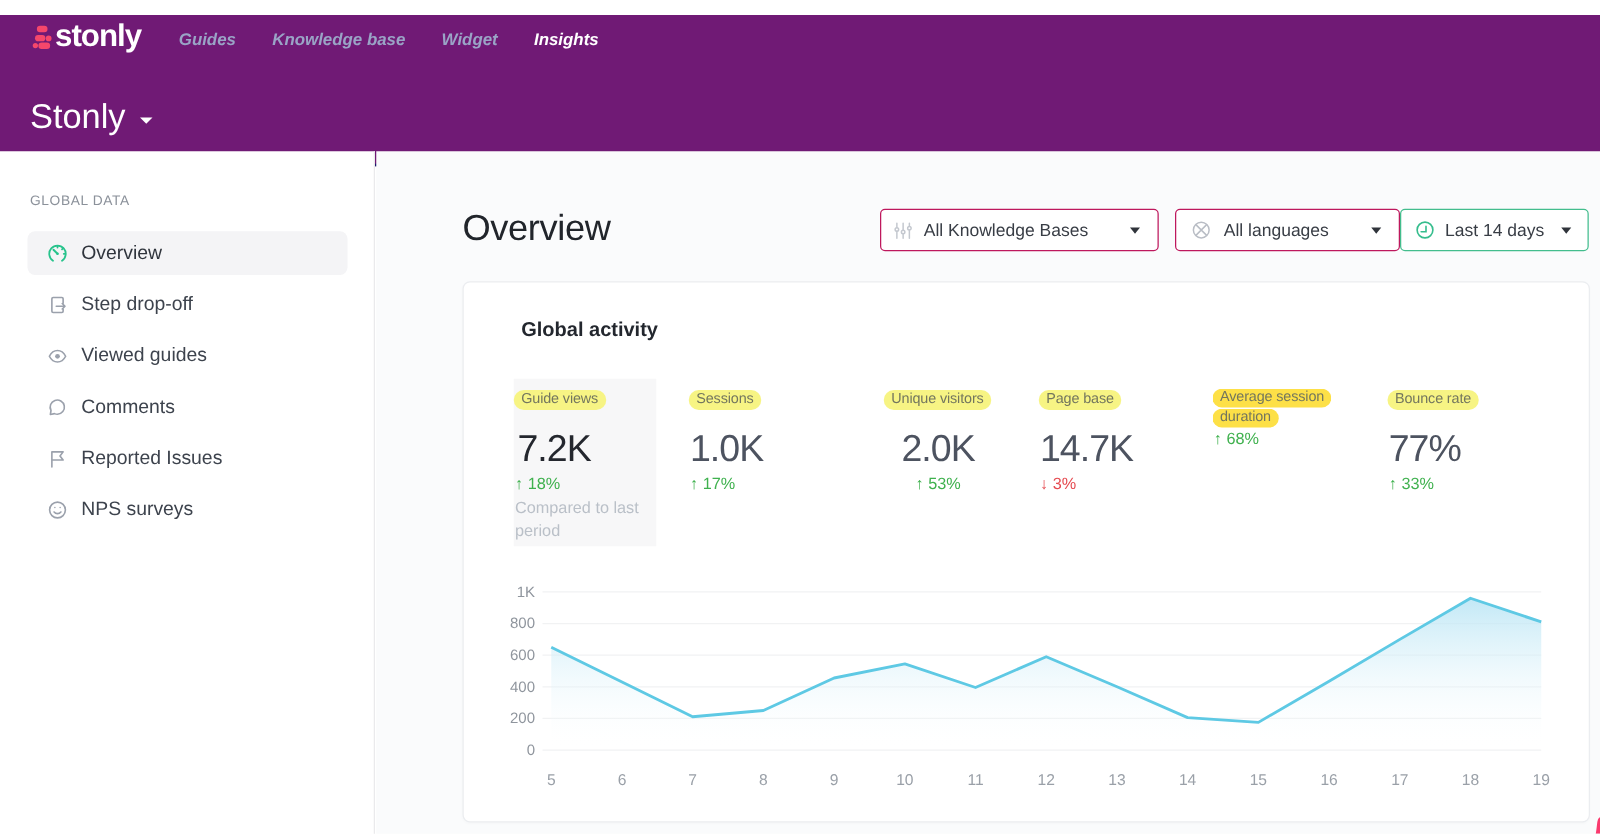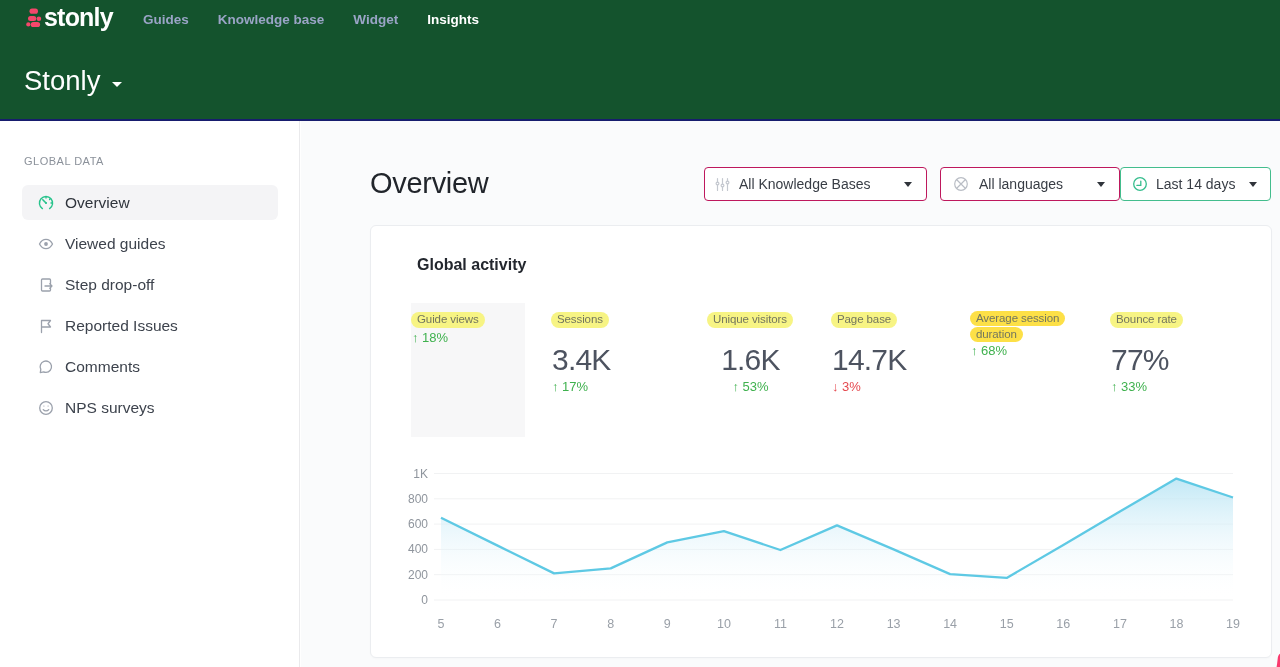--- a/index.html
+++ b/index.html
@@ -1,23 +1,23 @@
 <!DOCTYPE html>
 <html><head>
 <meta charset="utf-8">
 <style>
 * { margin:0; padding:0; box-sizing:border-box; }
 html,body { width:1280px; height:667px; overflow:hidden; font-family:"Liberation Sans", sans-serif; background:#fff; }
 
-.header { position:absolute; left:0; top:0; width:1280px; height:121px; background:#14532d; border-bottom:2px solid #171d6e; }
+.header { position:absolute; left:0; top:12px; width:1280px; height:121px; background:#701a75; border-bottom:2px solid #171d6e; }
 .topnav { position:absolute; left:0; top:0; height:38px; width:100%; }
 .logo { position:absolute; left:0; top:0; }
 .logo svg { display:block; }
 .logo .word { position:absolute; color:#fff; font-size:25px; font-weight:bold; letter-spacing:-0.8px; left:44px; top:3px; white-space:nowrap; }
-.navlinks { position:absolute; left:143px; top:0; height:38px; display:flex; align-items:center; }
+.navlinks { position:absolute; left:143px; top:0; height:38px; display:flex; align-items:center;font-style:italic; }
 .navlinks a { text-decoration:none; color:#9aa4c6; font-size:13.5px; font-weight:700; margin-right:29px; }
 .navlinks a.active { color:#fff; }
 .kbtitle { position:absolute; left:24px; top:65px; color:#fff; font-size:27.5px; font-weight:400; display:flex; align-items:center; }
 .kbtitle .caret { margin-left:12px; margin-top:6px; width:0; height:0; border-left:5px solid transparent; border-right:5px solid transparent; border-top:5px solid #fff; }
 
 .sidebar { position:absolute; left:0; top:121px; width:300px; height:546px; background:#fff; border-right:1px solid #eaeaec; }
 .side-label { position:absolute; left:24px; top:34px; font-size:11px; color:#8b919a; letter-spacing:0.5px; font-weight:500; }
 .menu { position:absolute; left:22px; top:64px; width:256px; }
 .mitem { height:35px; margin-bottom:6px; border-radius:6px; display:flex; align-items:center; padding-left:16px; color:#3d434d; font-size:15.5px; }
 .mitem.sel { background:#f4f4f6; color:#30353d; }
@@ -87,51 +87,51 @@
           <circle cx="8" cy="8" r="1" fill="#27c38c" stroke="none"></circle>
           <path d="M8 1.8 L8 3"></path>
           <path d="M12.4 3.6 L11.6 4.5"></path>
           <path d="M14.2 8 L13 8"></path>
         </g>
       </svg>
       Overview
     </div>
     <div class="mitem">
       <svg width="16" height="16" viewBox="0 0 16 16">
+        <g class="icg" stroke-linecap="round" stroke-linejoin="round">
+          <path d="M12.5 6.5 V3 Q12.5 2 11.5 2 H4.5 Q3.5 2 3.5 3 V13 Q3.5 14 4.5 14 H11.5 Q12.5 14 12.5 13 V11.5"></path>
+          <path d="M7 9 H14 M11.8 6.8 L14 9 L11.8 11.2"></path>
+        </g>
+      </svg>
+      Step drop-off
+    </div>
+    <div class="mitem">
+      <svg width="16" height="16" viewBox="0 0 16 16">
         <g class="icg">
           <path d="M1.5 8 C3 5 5.3 3.4 8 3.4 C10.7 3.4 13 5 14.5 8 C13 11 10.7 12.6 8 12.6 C5.3 12.6 3 11 1.5 8 Z"></path>
           <circle cx="8" cy="8" r="1.9" fill="#9ba1ac" stroke="none"></circle>
         </g>
       </svg>
       Viewed guides
     </div>
     <div class="mitem">
       <svg width="16" height="16" viewBox="0 0 16 16">
         <g class="icg" stroke-linecap="round" stroke-linejoin="round">
-          <path d="M12.5 6.5 V3 Q12.5 2 11.5 2 H4.5 Q3.5 2 3.5 3 V13 Q3.5 14 4.5 14 H11.5 Q12.5 14 12.5 13 V11.5"></path>
-          <path d="M7 9 H14 M11.8 6.8 L14 9 L11.8 11.2"></path>
-        </g>
-      </svg>
-      Step drop-off
+          <path d="M8 13.4 A5.7 5.7 0 1 0 2.8 10.4 L2.3 13.6 L5.6 12.9 A5.7 5.7 0 0 0 8 13.4 Z"></path>
+        </g>
+      </svg>
+      Comments
     </div>
     <div class="mitem">
       <svg width="16" height="16" viewBox="0 0 16 16">
         <g class="icg" stroke-linecap="round" stroke-linejoin="round">
           <path d="M3.5 14.5 V2.5 H12.5 L10 5.75 L12.5 9 H3.5"></path>
         </g>
       </svg>
       Reported Issues
-    </div>
-    <div class="mitem">
-      <svg width="16" height="16" viewBox="0 0 16 16">
-        <g class="icg" stroke-linecap="round" stroke-linejoin="round">
-          <path d="M8 13.4 A5.7 5.7 0 1 0 2.8 10.4 L2.3 13.6 L5.6 12.9 A5.7 5.7 0 0 0 8 13.4 Z"></path>
-        </g>
-      </svg>
-      Comments
     </div>
     <div class="mitem">
       <svg width="16" height="16" viewBox="0 0 16 16">
         <g class="icg" stroke-linecap="round">
           <circle cx="8" cy="8" r="6.3"></circle>
           <path d="M5.3 9.6 A3.4 3.4 0 0 0 10.7 9.6"></path>
           <circle cx="5.9" cy="6" r="0.6" fill="#9ba1ac" stroke="none"></circle>
           <circle cx="10.1" cy="6" r="0.6" fill="#9ba1ac" stroke="none"></circle>
         </g>
       </svg>
@@ -175,30 +175,32 @@
   </svg>
   <span style="margin-left:8px;">Last 14 days</span>
   <span class="car" style="position:absolute; right:13px;"></span>
 </div>
 
 <div class="card">
   <h3>Global activity</h3>
   <div class="selbg"></div>
   <div class="mcol first" style="left:40px;">
     <span class="pill">Guide views</span>
+    <div class="val">7.2K</div>
     <div class="pct"><b>↑</b> 18%</div>
+    <div class="cmp">Compared to last period</div>
   </div>
   <div class="mcol" style="left:180px;">
     <span class="pill">Sessions</span>
-    <div class="val">3.4K</div>
+    <div class="val">1.0K</div>
     <div class="pct"><b>↑</b> 17%</div>
   </div>
   <div class="mcol" style="left:336px;text-align:center;">
     <span class="pill">Unique visitors</span>
-    <div class="val">1.6K</div>
+    <div class="val">2.0K</div>
     <div class="pct"><b>↑</b> 53%</div>
   </div>
   <div class="mcol" style="left:460px;">
     <span class="pill">Page base</span>
     <div class="val">14.7K</div>
     <div class="pct red"><b>↓</b> 3%</div>
   </div>
   <div class="mcol" style="left:599px;">
     <div class="pillwrap" style="margin-top:-3px;"><span class="pill2">Average session duration</span></div>
     <div class="pct"><b>↑</b> 68%</div>

